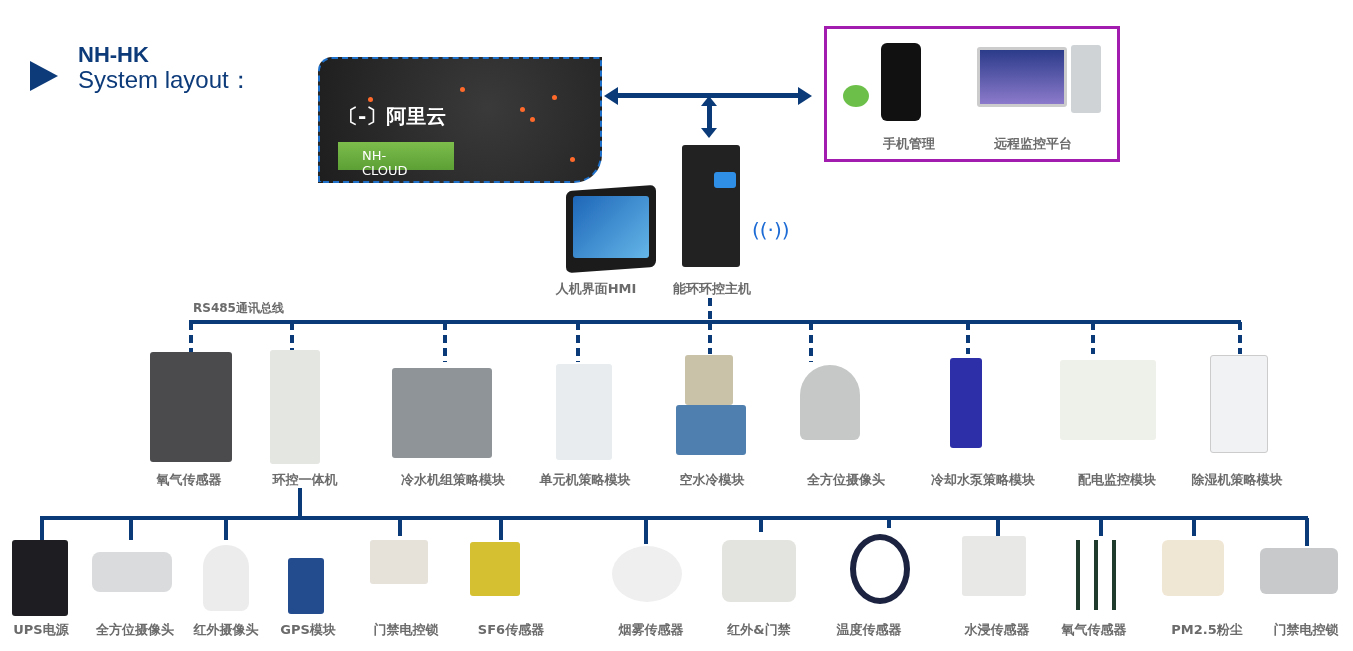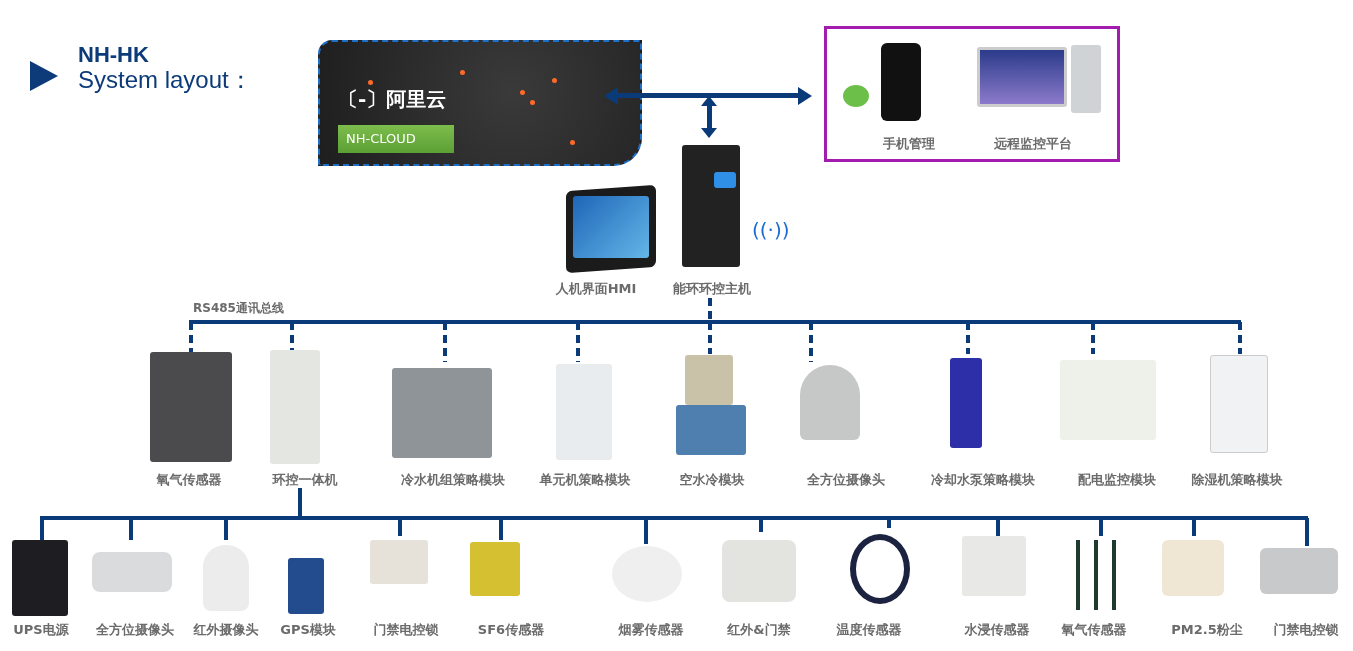--- a/index.html
+++ b/index.html
@@ -4,24 +4,24 @@
 <style>
   *{box-sizing:border-box;margin:0;padding:0}
   body{width:1353px;height:651px;background:#fff;position:relative;overflow:hidden;font-family:"DejaVu Sans","Liberation Sans",sans-serif}
   .abs{position:absolute}
   .lbl{position:absolute;font-size:13px;font-weight:bold;color:#6b6b6b;white-space:nowrap;text-align:center;transform:translateX(-50%)}
   .line{position:absolute;background:#0a3a78}
   .dash{position:absolute;width:4px;background:repeating-linear-gradient(#0a3a78 0 8px,transparent 8px 13px)}
   .title1{left:78px;top:42px;font-size:22px;font-weight:bold;color:#0d3b7a;font-family:"Liberation Sans",sans-serif}
   .title2{left:78px;top:64px;font-size:24px;color:#0d3b7a;font-family:"Liberation Sans",sans-serif}
   .tri{left:30px;top:61px;width:0;height:0;border-top:15px solid transparent;border-bottom:15px solid transparent;border-left:28px solid #0d3b7a}
-  .cloud{left:318px;top:40px;width:324px;height:126px;background:radial-gradient(circle at 60% 40%,#3a3a3a,#1e1e1e);border:2px dashed #1e6fc8;border-radius:14px 0 28px 0;overflow:hidden}
+  .cloud{left:318px;top:57px;width:284px;height:126px;background:radial-gradient(circle at 60% 40%,#3a3a3a,#1e1e1e);border:2px dashed #1e6fc8;border-radius:14px 0 28px 0;overflow:hidden}
   .dot{position:absolute;width:5px;height:5px;border-radius:50%;background:#ff6a2b}
   .aliyun{left:18px;top:44px;color:#fff;font-size:20px;font-weight:bold}
-  .nhcloud{left:18px;top:83px;width:116px;height:28px;background:linear-gradient(#7cbd4c,#5c9f34);color:#fff;font-size:13px;padding:6px 8px}
+  .nhcloud{left:18px;top:83px;width:116px;height:28px;background:linear-gradient(#7cbd4c,#5c9f34);color:#fff;font-size:13px;padding:6px 24px}
   .remote{left:824px;top:26px;width:296px;height:136px;border:3px solid #a21caf}
   .dev{position:absolute;border-radius:3px}
 </style>
 </head>
 <body>
 
 <div class="abs tri"></div>
 <div class="abs title1">NH-HK</div>
 <div class="abs title2">System layout：</div>
 

